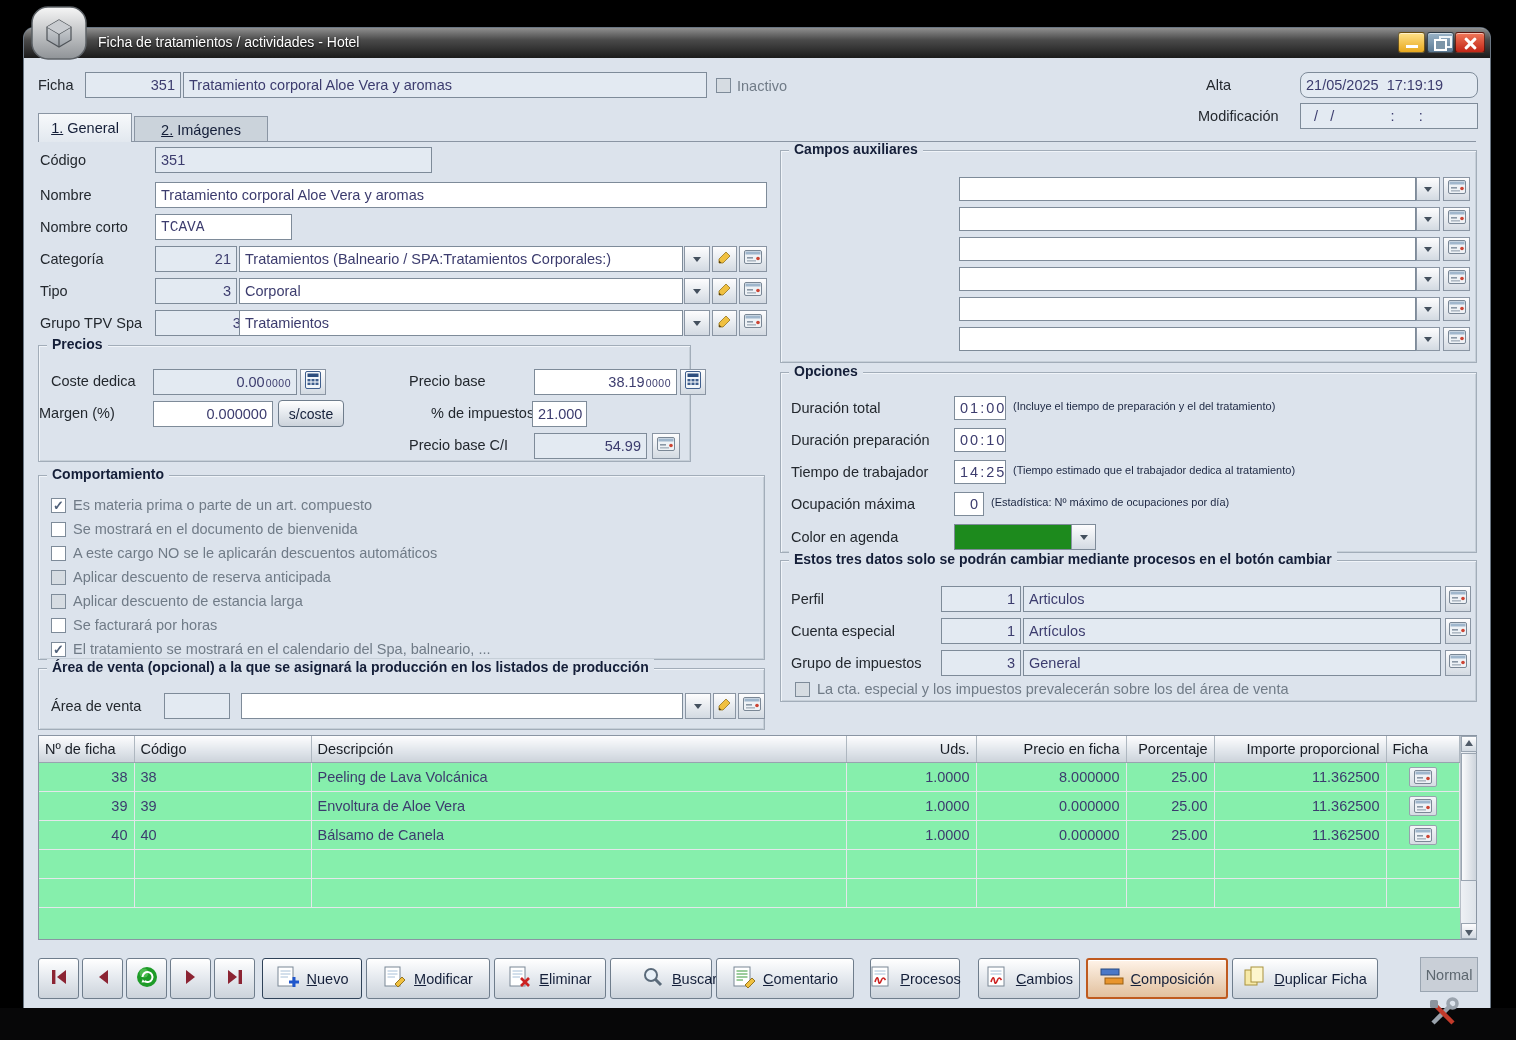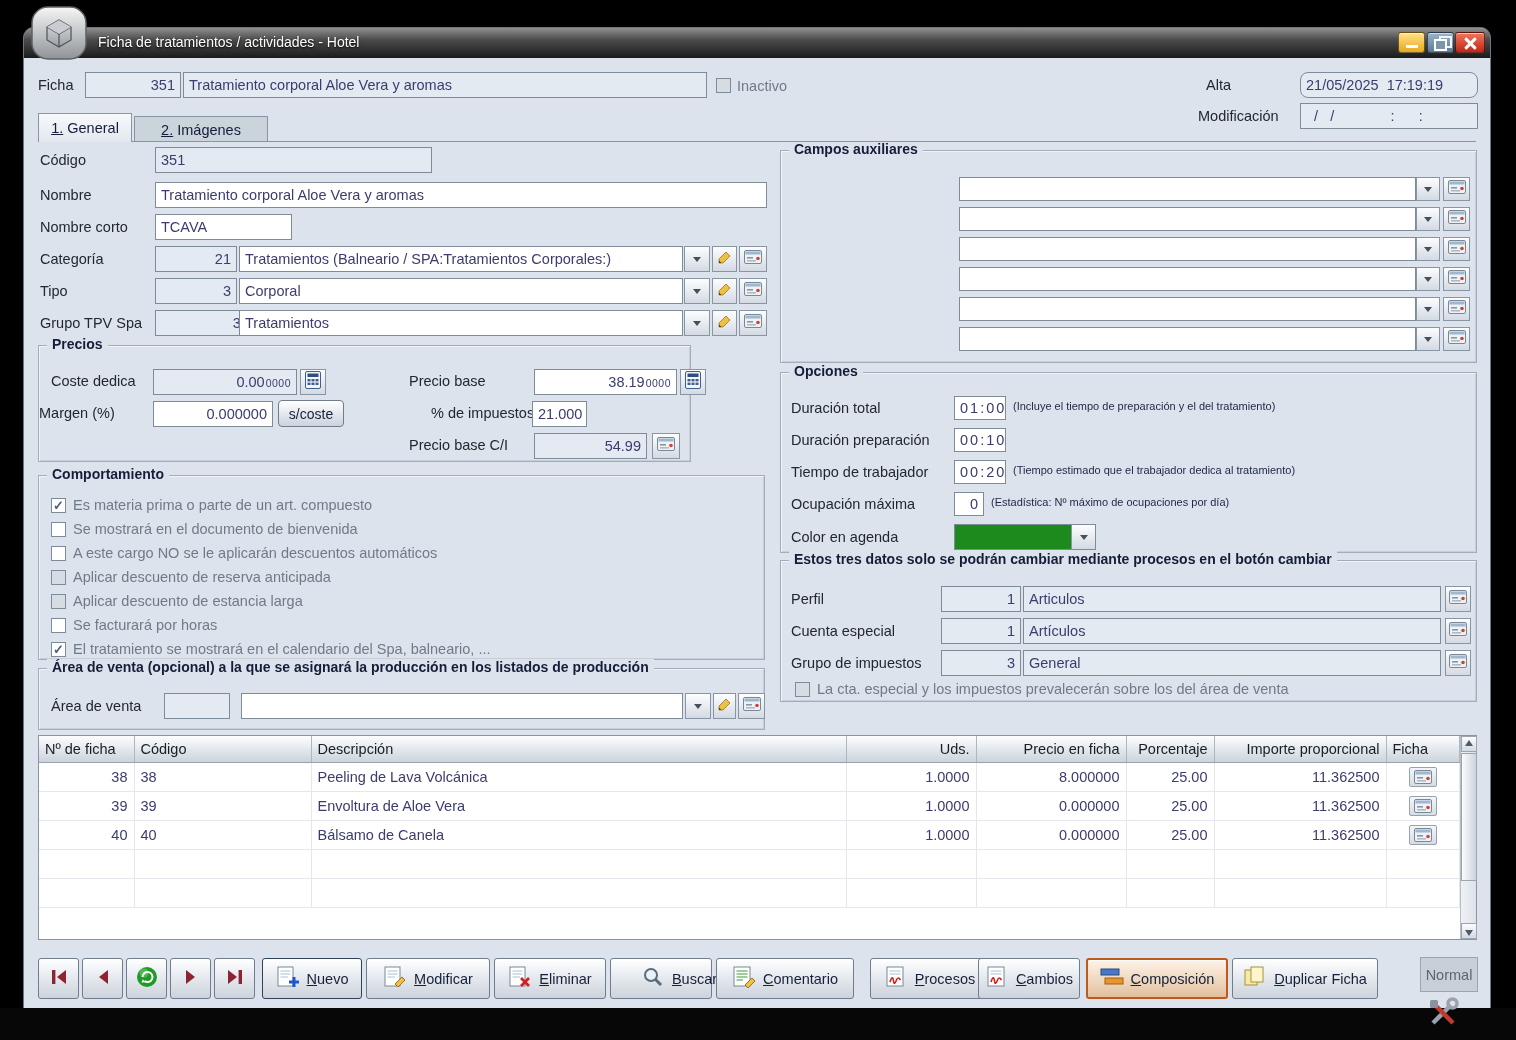--- a/index.html
+++ b/index.html
@@ -36,21 +36,21 @@
 .tab.on{background:linear-gradient(#f7f9fb,#e2e8ef);z-index:3;}
 .tab.off{background:#cbd3db;}
 .tab-lab{display:block;font-size:14.5px;color:#141e38;}
 .tab-lab::first-letter{text-decoration:underline;}
 .tabline{position:absolute;left:14px;top:113px;width:1438px;height:1px;background:#8a95a3;z-index:1;}
 .sbtn{position:absolute;height:27px;border:1px solid #6f7d8c;border-radius:4px;background:linear-gradient(#ffffff,#e7ebf0 45%,#ccd3db);display:flex;align-items:center;justify-content:center;color:#15203a;font-size:14px;}
 .swatch{position:absolute;height:26px;border:1px solid #7e8b99;display:flex;}
 .sw-col{flex:1;}
 .sw-arr{width:24px;border-left:1px solid #8a95a3;background:linear-gradient(#fdfdfe,#d3dae2);display:flex;align-items:center;justify-content:center;}
 .sw-arr::after{content:"";border:4.5px solid transparent;border-top:5.5px solid #44505e;margin-top:5px;}
-.twrap{position:absolute;left:14px;top:707px;width:1439px;height:205px;border:1px solid #8a95a3;background:#ffffff;display:flex;}
+.twrap{position:absolute;left:14px;top:707px;width:1439px;height:205px;border:1px solid #8a95a3;background:#86efac;display:flex;}
 .twrap table{border-collapse:collapse;table-layout:fixed;width:1420px;align-self:flex-start;}
 .twrap th{background:linear-gradient(#fdfdfe,#dfe4ea 60%,#ccd3da);border-right:1px solid #aeb7c0;border-bottom:1px solid #98a3af;font-weight:normal;color:#191e26;font-size:14.5px;height:26px;padding:0 6px;text-align:left;white-space:nowrap;overflow:hidden;}
 .twrap td{border-right:1px solid #e4e7eb;border-bottom:1px solid #e4e7eb;color:#3c3c6e;font-size:14.5px;height:29px;padding:0 6px;white-space:nowrap;overflow:hidden;}
 th.rt,td.rt{text-align:right;}
 td.ctr{text-align:center;}
 .card-btn{display:inline-flex;align-items:center;justify-content:center;width:28px;height:20px;border:1px solid #97a2ae;border-radius:2px;background:linear-gradient(#f4f6f9,#d6dce3);vertical-align:middle;}
 .vscroll{width:17px;position:relative;background:linear-gradient(90deg,#eef1f5,#dde3e9);border-left:1px solid #b6bec7;}
 .vsb{position:absolute;left:0;width:16px;height:16px;background:linear-gradient(#fdfdfe,#d3dae2);border:1px solid #9aa5b1;}
 .vsb.up{top:0;}
 .vsb.dn{bottom:0;}
@@ -99,21 +99,21 @@
   </div>
   <div class="tabline"></div>
 
   <span class="lbl" style="left:16px;top:124px;">Código</span>
   <div class="fld ro" style="left:131px;top:119px;width:277px;">351</div>
 
   <span class="lbl" style="left:16px;top:159px;">Nombre</span>
   <div class="fld" style="left:131px;top:154px;width:612px;">Tratamiento corporal Aloe Vera y aromas</div>
 
   <span class="lbl" style="left:16px;top:191px;">Nombre corto</span>
-  <div class="fld" style="left:131px;top:186px;width:137px;">TCAVA</div>
+  <div class="fld" style="left:131px;top:186px;width:137px;font-family:Liberation Mono, monospace;">TCAVA</div>
 
   <span class="lbl" style="left:16px;top:223px;">Categoría</span>
   <div class="fld ro rt" style="left:131px;top:218px;width:82px;">21</div>
   <div class="fld" style="left:215px;top:218px;width:444px;">Tratamientos (Balneario / SPA:Tratamientos Corporales:)</div>
   <div class="cbtn arrow" style="left:660px;top:218px;width:26px;height:26px;"></div>
   <div class="cbtn" style="left:688px;top:218px;width:25px;height:26px;">
     <span><svg width="15" height="15" viewBox="0 0 15 15">
           <path d="M9 2 L13 6 L6 13 L2 13 L2 9 Z" fill="#f0c040" stroke="#96751e" stroke-width="0.8"></path>
           <path d="M2 13 L2 10.5 L4.5 13 Z" fill="#5a4210"></path>
         </svg></span>
@@ -338,21 +338,21 @@
   </div>
 
   <div class="grp" style="left:756px;top:344px;width:697px;height:181px;">
     <span class="grp-t">Opciones</span>
     <span class="lbl" style="left:10px;top:27px;">Duración total</span>
     <div class="fld timefld" style="left:173px;top:23px;width:52px;height:24px;line-height:22px;">01:00</div>
     <span class="note" style="left:232px;top:27px;">(Incluye el tiempo de preparación y el del tratamiento)</span>
     <span class="lbl" style="left:10px;top:59px;">Duración preparación</span>
     <div class="fld timefld" style="left:173px;top:55px;width:52px;height:24px;line-height:22px;">00:10</div>
     <span class="lbl" style="left:10px;top:91px;">Tiempo de trabajador</span>
-    <div class="fld timefld" style="left:173px;top:87px;width:52px;height:24px;line-height:22px;">00:20</div>
+    <div class="fld timefld" style="left:173px;top:87px;width:52px;height:24px;line-height:22px;">14:25</div>
     <span class="note" style="left:232px;top:91px;">(Tiempo estimado que el trabajador dedica al tratamiento)</span>
     <span class="lbl" style="left:10px;top:123px;">Ocupación máxima</span>
     <div class="fld rt" style="left:173px;top:119px;width:30px;height:24px;line-height:22px;">0</div>
     <span class="note" style="left:210px;top:123px;">(Estadística: Nº máximo de ocupaciones por día)</span>
     <span class="lbl" style="left:10px;top:156px;">Color en agenda</span>
     <div class="swatch" style="left:173px;top:151px;width:142px;">
       <div class="sw-col" style="background: rgb(29, 138, 29);"></div>
       <div class="sw-arr"></div>
     </div>
   </div>
@@ -593,21 +593,21 @@
           <g stroke="#3a9a3a">
             <line x1="4.5" y1="5" x2="15.5" y2="5"></line>
             <line x1="4.5" y1="8" x2="15.5" y2="8"></line>
             <line x1="4.5" y1="11" x2="15.5" y2="11"></line>
             <line x1="4.5" y1="14" x2="11" y2="14"></line>
           </g>
           <path d="M13 19 L20 12 L23 15 L16 22 Z" fill="#f0c040" stroke="#96751e"></path>
         </svg></span>
     <span class="tb-lab">Comentario</span>
   </div>
-  <div class="tb-btn" style="left:846px;width:119px;">
+  <div class="tb-btn" style="left:846px;width:90px;">
     <span><svg width="24" height="22" viewBox="0 0 24 22">
           <rect x="3" y="1" width="16" height="19" fill="#fff" stroke="#7a8795"></rect>
           <g stroke="#a8c0d8">
             <line x1="5.5" y1="5" x2="16.5" y2="5"></line>
             <line x1="5.5" y1="8" x2="16.5" y2="8"></line>
           </g>
           <path d="M6 16 q2.5-8 3.5-1 q.8 5 3-1 q1.5-4 4 0" stroke="#c22" fill="none" stroke-width="1.6"></path>
         </svg></span>
     <span class="tb-lab">Procesos</span>
   </div>

